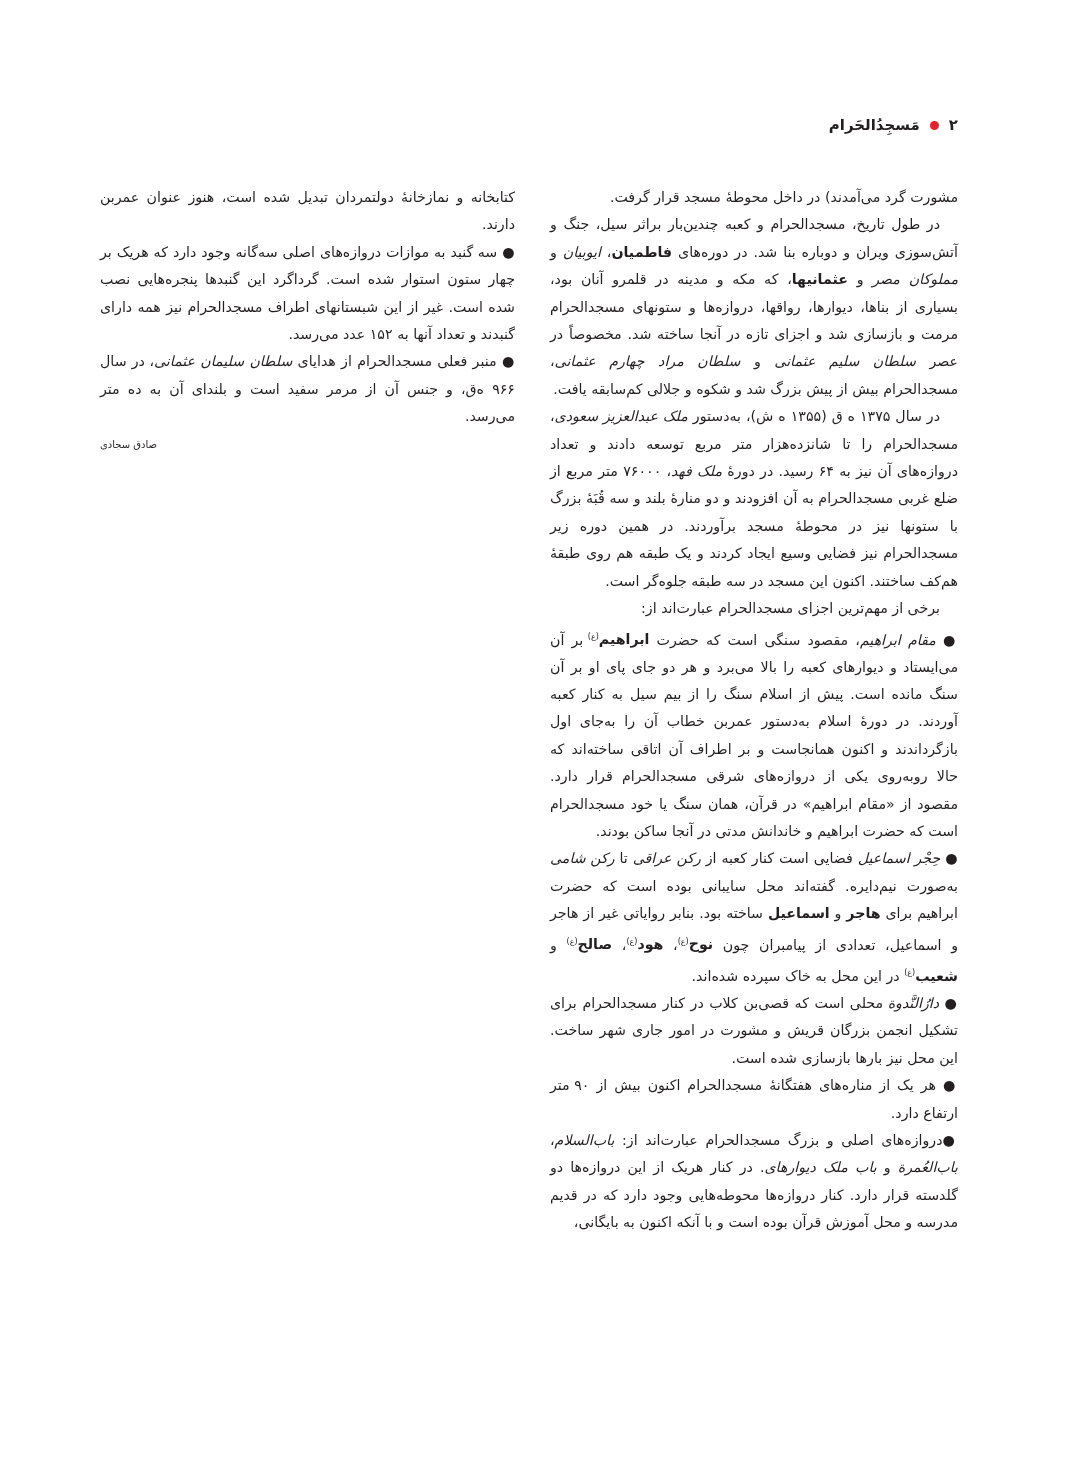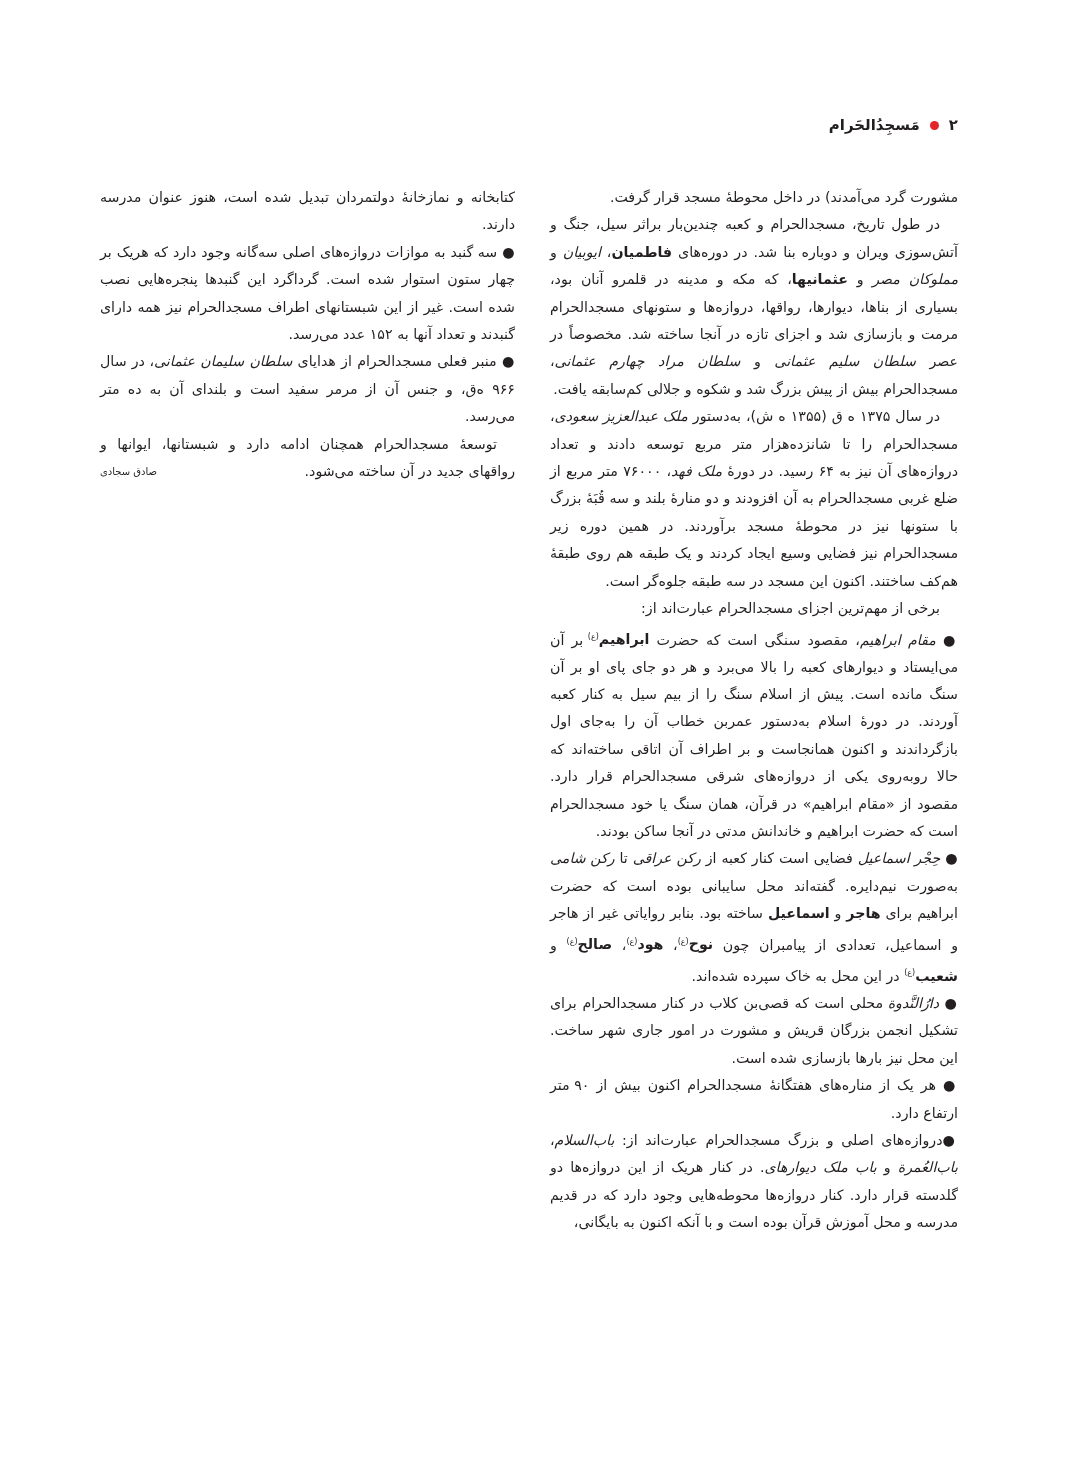--- a/index.html
+++ b/index.html
@@ -34,17 +34,17 @@
   <p class="indent"><span>در سال ۱۳۷۵ ه ق (۱۳۵۵ ه ش)، به‌دستور </span><span class="bi">ملک عبدالعزیز سعودی</span><span>، مسجدالحرام را تا شانزده‌هزار متر مربع توسعه دادند و تعداد دروازه‌های آن نیز به ۶۴ رسید. در دورهٔ </span><span class="bi">ملک فهد</span><span>، ۷۶۰۰۰ متر مربع از ضلع غربی مسجدالحرام به آن افزودند و دو منارهٔ بلند و سه قُبَهٔ بزرگ با ستونها نیز در محوطهٔ مسجد برآوردند. در همین دوره زیر مسجدالحرام نیز فضایی وسیع ایجاد کردند و یک طبقه هم روی طبقهٔ هم‌کف ساختند. اکنون این مسجد در سه طبقه جلوه‌گر است.</span></p>
   <p class="indent">برخی از مهم‌ترین اجزای مسجدالحرام عبارت‌اند از:</p>
   <p><span>●</span> <span class="bi">مقام ابراهیم</span><span>، مقصود سنگی است که حضرت </span><span class="b">ابراهیم</span><span class="sup">(ع)</span><span> بر آن می‌ایستاد و دیوارهای کعبه را بالا می‌برد و هر دو جای پای او بر آن سنگ مانده است. پیش از اسلام سنگ را از بیم سیل به کنار کعبه آوردند. در دورهٔ اسلام به‌دستور عمربن خطاب آن را به‌جای اول بازگرداندند و اکنون همانجاست و بر اطراف آن اتاقی ساخته‌اند که حالا روبه‌روی یکی از دروازه‌های شرقی مسجدالحرام قرار دارد. مقصود از «مقام ابراهیم» در قرآن، همان سنگ یا خود مسجدالحرام است که حضرت ابراهیم و خاندانش مدتی در آنجا ساکن بودند.</span></p>
   <p><span>●</span> <span class="bi">حِجْر اسماعیل</span><span> فضایی است کنار کعبه از </span><span class="bi">رکن عراقی</span><span> تا </span><span class="bi">رکن شامی</span><span> به‌صورت نیم‌دایره. گفته‌اند محل سایبانی بوده است که حضرت ابراهیم برای </span><span class="b">هاجر</span><span> و </span><span class="b">اسماعیل</span><span> ساخته بود. بنابر روایاتی غیر از هاجر و اسماعیل، تعدادی از پیامبران چون </span><span class="b">نوح</span><span class="sup">(ع)</span>، <span class="b">هود</span><span class="sup">(ع)</span>، <span class="b">صالح</span><span class="sup">(ع)</span> و <span class="b">شعیب</span><span class="sup">(ع)</span><span> در این محل به خاک سپرده شده‌اند.</span></p>
   <p><span>●</span> <span class="bi">دارُالنَّدوة</span><span> محلی است که قصی‌بن کلاب در کنار مسجدالحرام برای تشکیل انجمن بزرگان قریش و مشورت در امور جاری شهر ساخت. این محل نیز بارها بازسازی شده است.</span></p>
   <p><span>●</span> <span>هر یک از مناره‌های هفتگانهٔ مسجدالحرام اکنون بیش از ۹۰ متر ارتفاع دارد.</span></p>
   <p><span>●</span><span>دروازه‌های اصلی و بزرگ مسجدالحرام عبارت‌اند از: </span><span class="bi">باب‌السلام</span><span>، </span><span class="bi">باب‌العُمرة</span><span> و </span><span class="bi">باب ملک دیوارهای</span><span>. در کنار هریک از این دروازه‌ها دو گلدسته قرار دارد. کنار دروازه‌ها محوطه‌هایی وجود دارد که در قدیم مدرسه و محل آموزش قرآن بوده است و با آنکه اکنون به بایگانی،</span></p>
 </div>
 
 <div class="col col-left">
-  <p>کتابخانه و نمازخانهٔ دولتمردان تبدیل شده است، هنوز عنوان مدرسه دارند.</p>
+  <p>کتابخانه و نمازخانهٔ دولتمردان تبدیل شده است، هنوز عنوان عمربن دارند.</p>
   <p><span>●</span> <span>سه گنبد به موازات دروازه‌های اصلی سه‌گانه وجود دارد که هریک بر چهار ستون استوار شده است. گرداگرد این گنبدها پنجره‌هایی نصب شده است. غیر از این شبستانهای اطراف مسجدالحرام نیز همه دارای گنبدند و تعداد آنها به ۱۵۲ عدد می‌رسد.</span></p>
   <p><span>●</span> <span>منبر فعلی مسجدالحرام از هدایای </span><span class="bi">سلطان سلیمان عثمانی</span><span>، در سال ۹۶۶ ه‌ق، و جنس آن از مرمر سفید است و بلندای آن به ده متر می‌رسد.</span></p>
-  <p class="indent"><span>توسعهٔ مسجدالحرام همچنان ادامه دارد و شبستانها، ایوانها و رواقهای جدید در آن ساخته می‌شود.</span><span class="author">صادق سجادی</span></p>
+  <p class="indent"><span class="author">صادق سجادی</span></p>
 </div>
 
 </body></html>

